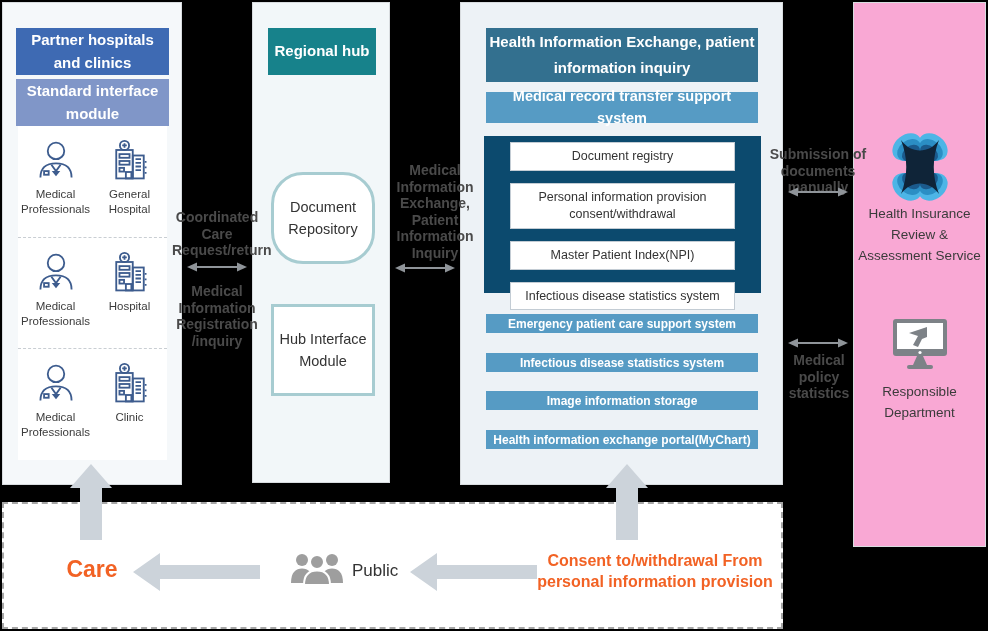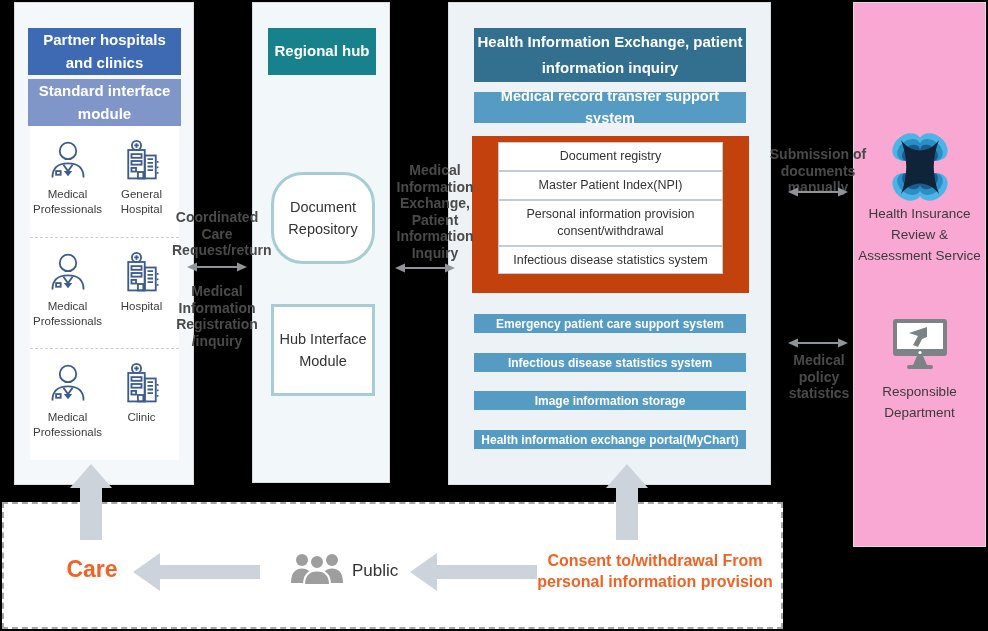--- a/index.html
+++ b/index.html
@@ -1,23 +1,23 @@
 <!DOCTYPE html>
 <html><head>
 <meta charset="utf-8">
 <style>
   * { margin:0; padding:0; box-sizing:border-box; }
   html,body { background:#000; }
   body { font-family:"Liberation Sans", sans-serif; }
   #canvas { position:relative; width:988px; height:631px; background:#000; overflow:hidden; }
 
   .panel { position:absolute; top:2px; border:1px solid #d8dcdf; }
-  #panel-left  { left:2px;   width:180px; height:483px; background:#f5f8fa;margin-left:12px; }
+  #panel-left  { left:2px;   width:180px; height:483px; background:#f5f8fa; }
   #panel-hub   { left:252px; width:138px; height:481px; background:#f2f7f9; }
-  #panel-hie   { left:448px; width:323px; height:483px; background:#edf2f6; }
+  #panel-hie   { left:460px; width:323px; height:483px; background:#edf2f6; }
   #panel-right { left:853px; width:133px; height:545px; background:#f9a8d4; }
 
   .hdr { position:absolute; display:flex; align-items:center; justify-content:center;
          text-align:center; color:#fff; font-weight:bold; font-size:15px; line-height:1.5; }
 
   
   .lp-hdr1 { left:13px; width:153px; top:25px; height:47px; background:#3e6ab3; }
   .lp-hdr2 { left:13px; width:153px; top:76px; height:47px; background:#8096c8; }
   .lp-body { position:absolute; left:15px; width:149px; top:123px; bottom:24px;
              background:#fff; display:flex; flex-direction:column; }
@@ -31,22 +31,22 @@
   .hub-hdr { left:15px; width:108px; top:25px; height:47px; background:#17828b; }
   .hub-box { position:absolute; left:18px; width:104px; height:92px; background:#fff;
              border:3px solid #a7ccd1; display:flex; align-items:center; justify-content:center;
              text-align:center; font-size:14.5px; color:#333; line-height:1.55; padding:4px; }
   #hub-box-0 { top:169px;border-radius:32px; }
   #hub-box-1 { top:301px; }
 
   
   .hie-hdr1 { left:25px; width:272px; top:25px; height:54px; background:#33708f; line-height:1.75; }
   .hie-hdr2 { left:25px; width:272px; top:89px; height:31px; background:#569bc4; font-size:14.5px; }
-  .hie-white { position:absolute; left:23px; width:277px; top:133px; height:157px; background:#c2410c;
-               display:flex; flex-direction:column; gap:0; padding:6px 26px 0; }
+  .hie-white { position:absolute; left:23px; width:277px; top:133px; height:157px; background:#0c4a6e;
+               display:flex; flex-direction:column; gap:12px; padding:6px 26px 0; }
   .reg-box { border:1px solid #c3ccd4; background:#fff; color:#333; font-size:12.5px;
              text-align:center; padding:5px 6px; line-height:1.35; }
   .hie-bar { position:absolute; left:25px; width:272px; height:19px; background:#569bc4;
              color:#fff; font-weight:bold; font-size:12px; display:flex; align-items:center;
              justify-content:center; white-space:nowrap; }
   #hie-bar-0 { top:311px; } #hie-bar-1 { top:350px; } #hie-bar-2 { top:388px; } #hie-bar-3 { top:427px; }
 
   
   .rp-center { position:absolute; left:0; width:100%; display:flex; justify-content:center; }
   #hira-logo-wrap { top:121px; }
@@ -187,22 +187,22 @@
     <div class="hdr hub-hdr">Regional hub</div>
     <div class="hub-box" id="hub-box-0">Document Repository</div>
     <div class="hub-box" id="hub-box-1">Hub Interface Module</div>
   </div>
 
   <div class="panel" id="panel-hie">
     <div class="hdr hie-hdr1">Health Information Exchange, patient information inquiry</div>
     <div class="hdr hie-hdr2">Medical record transfer support system</div>
     <div class="hie-white">
       <div class="reg-box">Document registry</div>
+      <div class="reg-box">Personal information provision consent/withdrawal</div>
       <div class="reg-box">Master Patient Index(NPI)</div>
-      <div class="reg-box">Personal information provision consent/withdrawal</div>
       <div class="reg-box">Infectious disease statistics system</div>
     </div>
     <div class="hie-bar" id="hie-bar-0">Emergency patient care support system</div>
     <div class="hie-bar" id="hie-bar-1">Infectious disease statistics system</div>
     <div class="hie-bar" id="hie-bar-2">Image information storage</div>
     <div class="hie-bar" id="hie-bar-3">Health information exchange portal(MyChart)</div>
   </div>
 
   <div class="panel" id="panel-right">
     <div class="rp-center" id="hira-logo-wrap">

